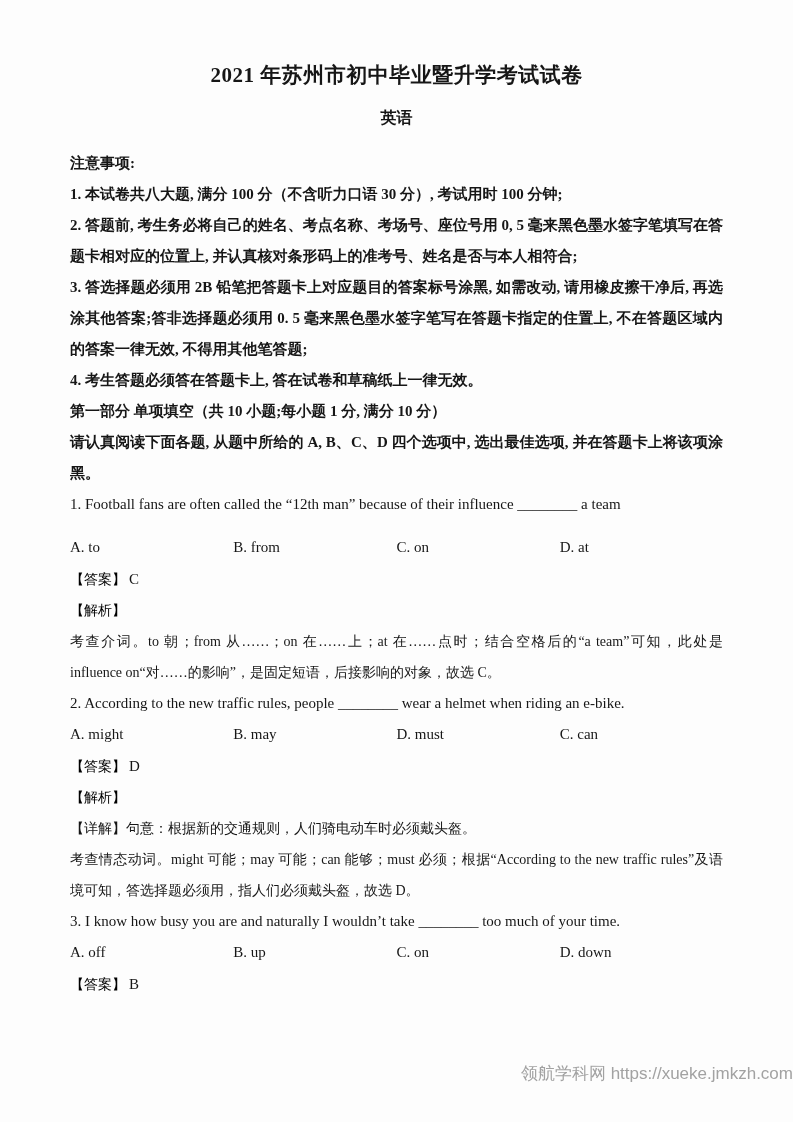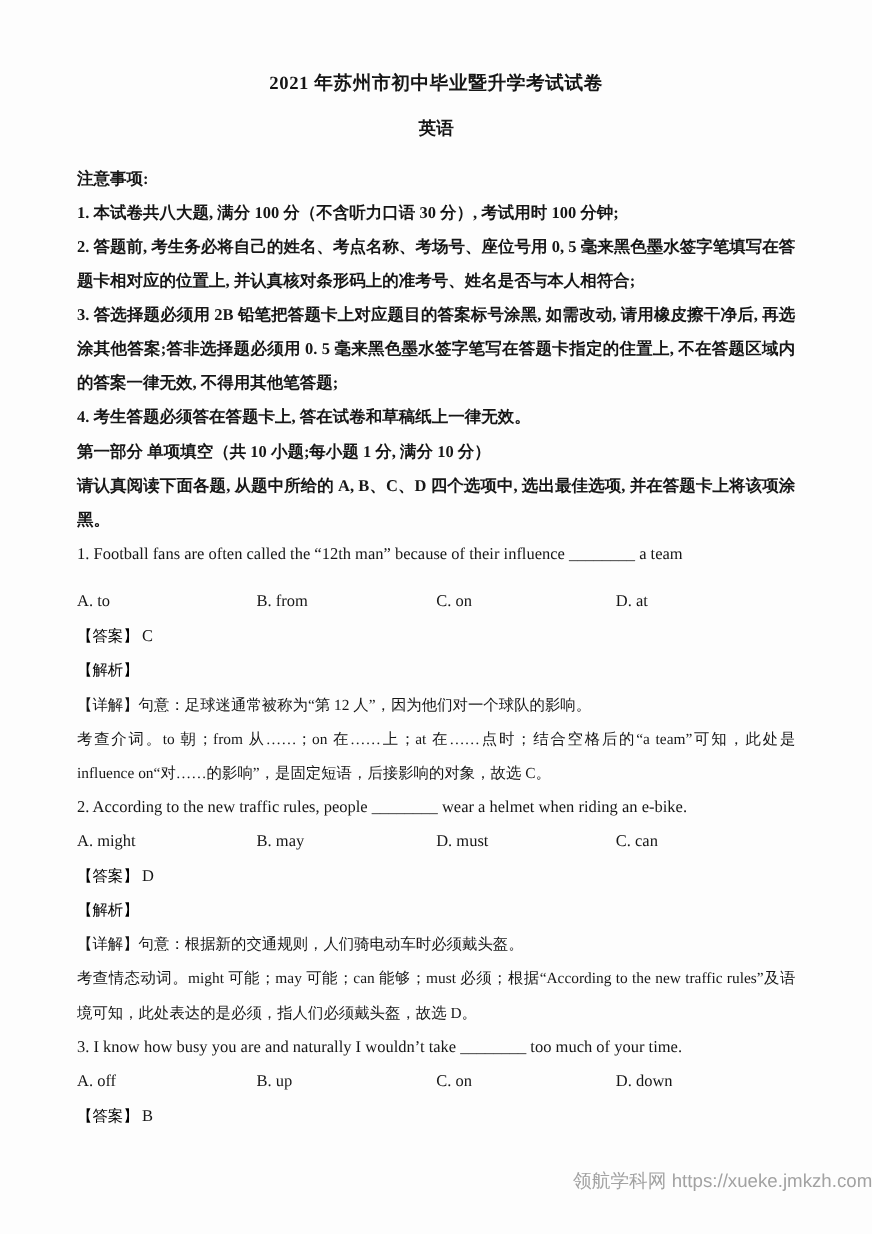--- a/index.html
+++ b/index.html
@@ -6,21 +6,21 @@
   body {
     width: 793px; height: 1122px;
     background: #fdfdfd;
     position: relative;
     overflow: hidden;
     font-family: "Liberation Serif", "DejaVu Serif", serif;
     color: #161616;
   }
   .page { padding: 62px 70px 0 70px; }
   .doc-title {
-    font-size: 17px; font-weight: bold; text-align: center;
+    font-size: 21px; font-weight: bold; text-align: center;
     margin: 0 0 16px 0; line-height: 27px;
     letter-spacing: 0.5px;
   }
   .doc-subject {
     font-size: 16px; font-weight: bold; text-align: center;
     margin: 0; line-height: 26px;
   }
   p { margin: 0; line-height: 31px; }
   .zh-bold {
     font-weight: bold; font-size: 15px;
@@ -62,36 +62,35 @@
   <div class="options gap-sm">
     <span>A. to</span>
     <span>B. from</span>
     <span>C. on</span>
     <span>D. at</span>
   </div>
   <p>
     <span class="blue">【答案】</span><span class="answer-letter">C</span>
   </p>
   <p class="blue">【解析】</p>
-  <p class="exp">【详解】句意：足球迷通常被称为“第 12 人”，因为他们对一个球队的影响。</p>
   <p class="exp">考查介词。to 朝；from 从……；on 在……上；at 在……点时；结合空格后的“a team”可知，此处是 influence on“对……的影响”，是固定短语，后接影响的对象，故选 C。</p>
 
   <p class="en">2. According to the new traffic rules, people ________ wear a helmet when riding an e-bike.</p>
   <div class="options">
     <span>A. might</span>
     <span>B. may</span>
     <span>D. must</span>
     <span>C. can</span>
   </div>
   <p>
     <span class="blue">【答案】</span><span class="answer-letter">D</span>
   </p>
   <p class="blue">【解析】</p>
   <p class="exp">【详解】句意：根据新的交通规则，人们骑电动车时必须戴头盔。</p>
-  <p class="exp">考查情态动词。might 可能；may 可能；can 能够；must 必须；根据“According to the new traffic rules”及语境可知，此处表达的是必须，指人们必须戴头盔，故选 D。</p>
+  <p class="exp">考查情态动词。might 可能；may 可能；can 能够；must 必须；根据“According to the new traffic rules”及语境可知，答选择题必须用，指人们必须戴头盔，故选 D。</p>
 
   <p class="en">3. I know how busy you are and naturally I wouldn’t take ________ too much of your time.</p>
   <div class="options">
     <span>A. off</span>
     <span>B. up</span>
     <span>C. on</span>
     <span>D. down</span>
   </div>
   <p>
     <span class="blue">【答案】</span><span class="answer-letter">B</span>

